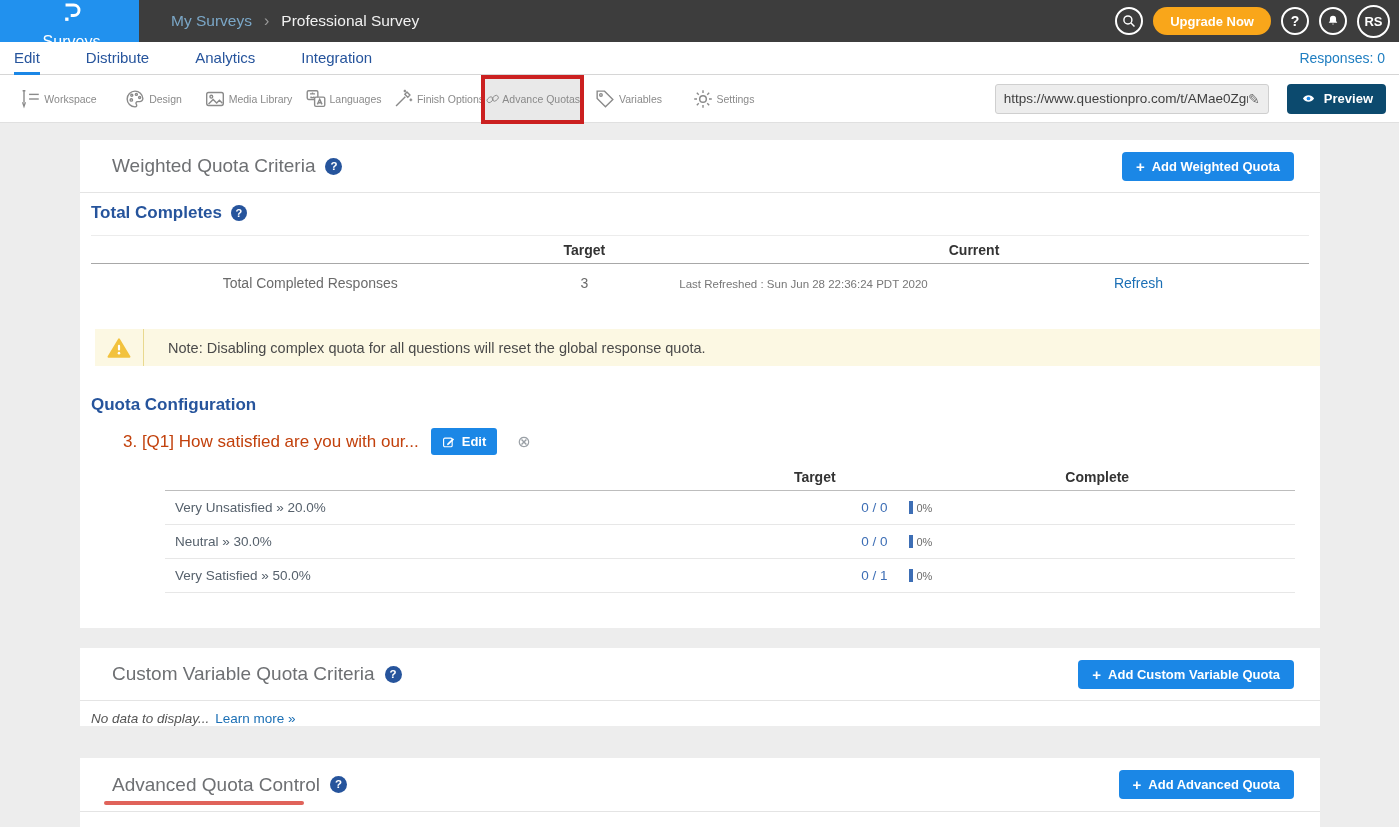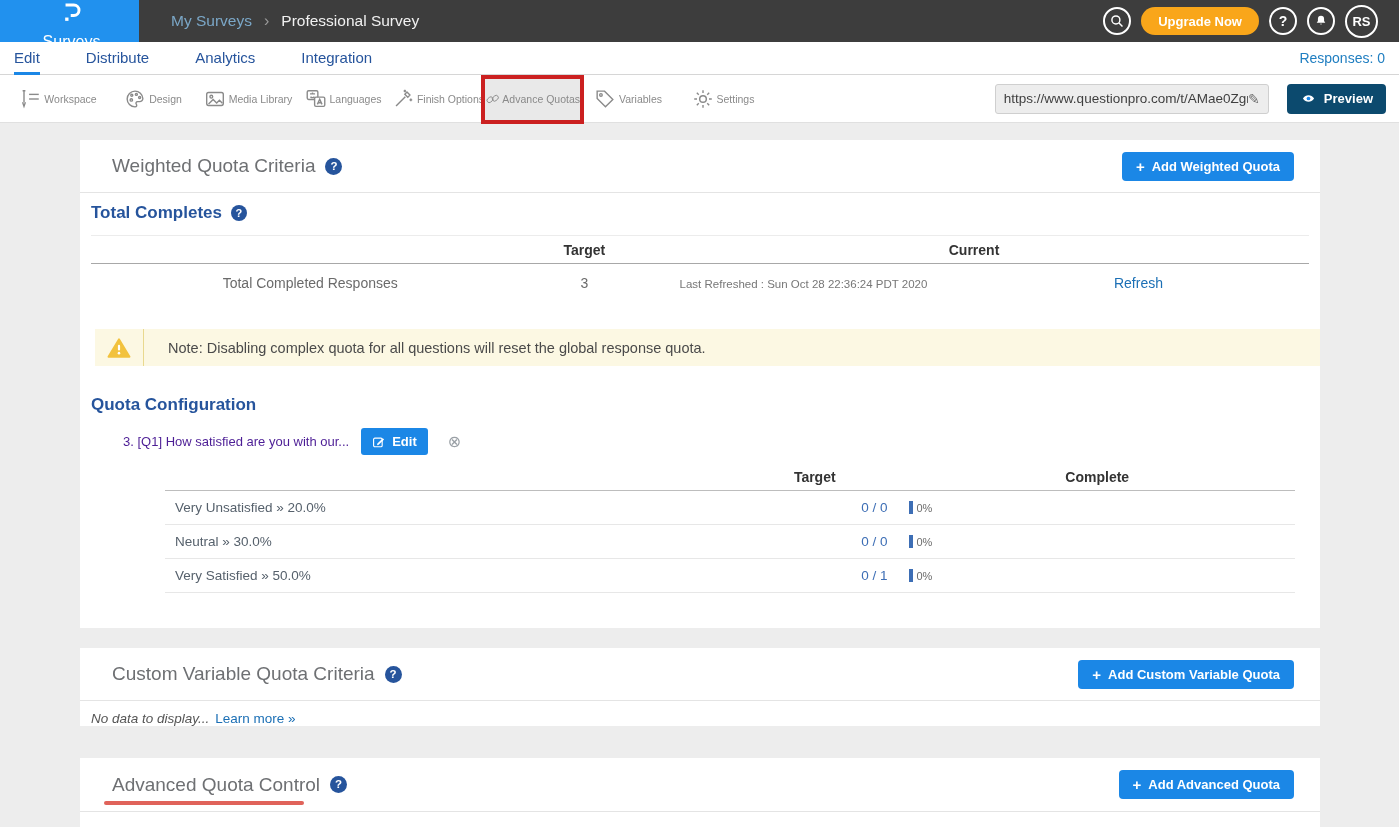--- a/index.html
+++ b/index.html
@@ -14,21 +14,21 @@
   
   .topbar { position:absolute; top:0; left:0; width:1399px; height:42px; background:#3d3d3d; display:flex; align-items:center; }
   .logo-block { width:139px; height:42px; background:#2191ee; display:flex; align-items:center; padding:0 10px 0 14px; gap:9px; cursor:pointer;flex-direction:column; }
   .logo-mark { width:24px; height:24px; flex:0 0 auto; }
   .product-name { color:#fff; font-size:16px; }
   .caret { color:#fff; font-size:11px; margin-left:2px; }
   .breadcrumb { display:flex; align-items:center; gap:12px; margin-left:32px; font-size:15.5px; }
   .bc-parent { color:#7ba7c7; cursor:pointer; }
   .bc-sep { color:#9a9a9a; font-size:16px; }
   .bc-current { color:#f1f1f1; }
-  .topbar-right { margin-left:auto; display:flex; align-items:center; gap:10px; padding-right:21px; }
+  .topbar-right { margin-left:auto; display:flex; align-items:center; gap:10px; padding-right:9px; }
   .circ-btn { width:28px; height:28px; border:2px solid #fff; border-radius:50%; display:flex; align-items:center; justify-content:center; color:#fff; font-weight:bold; font-size:14px; cursor:pointer; background:transparent; }
   .avatar { width:33px; height:33px; font-size:13px; }
   .upgrade-btn { height:28px; background:#f9a61a; border:none; border-radius:14px; color:#fff; font-weight:bold; font-size:13px; padding:0 17px; cursor:pointer; font-family:inherit; }
   
   .tabbar { position:absolute; top:42px; left:0; width:1399px; height:33px; background:#fff; border-bottom:1px solid #d6d6d6; display:flex; align-items:center; padding:0 14px; }
   .tab { font-size:15px; color:#26549c; margin-right:46px; height:33px; line-height:31px; cursor:pointer; }
   .tab.active { border-bottom:3px solid #1b87e6; }
   .responses { margin-left:auto; font-size:14px; color:#1f7ec1; }
   
   .toolbar { position:absolute; top:75px; left:0; width:1399px; height:48px; background:#fff; border-bottom:1px solid #e0e0e0; display:flex; align-items:center; padding-left:10px; }
@@ -62,21 +62,21 @@
   .cur-main { font-size:13.5px; font-weight:bold; color:#333; }
   .cur-sub { font-size:11.5px; color:#777; margin-top:3px; }
   .link { color:#1b6fb5; cursor:pointer; font-size:14px; }
   
   .note { position:absolute; left:15px; top:189px; width:1225px; height:37px; background:#fcf8e3; display:flex; align-items:center; }
   .note-icon-wrap { width:48px; display:flex; justify-content:center; }
   .note-sep { width:1px; height:37px; background:#e9d98f; }
   .note-text { padding-left:24px; font-size:14.5px; color:#4a4a4a; }
   
   .q-row { position:absolute; left:43px; top:288px; display:flex; align-items:center; gap:0; }
-  .q-label { font-size:13px; color:#4c1d95; margin-right:12px; }
+  .q-label { font-size:17px; color:#c2410c; margin-right:12px; }
   .edit-btn { height:27px; background:#1b87e6; border:none; border-radius:3px; color:#fff; font-weight:bold; font-size:13px; padding:0 11px; display:flex; align-items:center; gap:6px; cursor:pointer; font-family:inherit; }
   .circ-x { margin-left:20px; color:#9aa0a6; font-size:16px; cursor:pointer; line-height:1; }
   .quota-table { position:absolute; left:85px; top:323px; width:1130px; }
   .qt-head { display:grid; grid-template-columns:50% 15% 35%; height:28px; align-items:center; border-bottom:1px solid #bdbdbd; }
   .qt-head div { font-size:14px; font-weight:bold; color:#333; text-align:center; }
   .qt-row { display:grid; grid-template-columns:50% 15% 35%; height:34px; align-items:center; border-bottom:1px solid #e7e7e7; }
   .qt-label { font-size:13.5px; color:#56616c; padding-left:10px; text-align:left; }
   .qt-target { font-size:13.5px; color:#3d6eb5; text-align:right; padding-right:12px; }
   .qt-complete { display:flex; align-items:center; gap:4px; padding-left:9px; }
   .mini-bar { width:4px; height:13px; background:#3d6eb5; }
@@ -239,21 +239,21 @@
   <div class="tc-grid">
     <div class="tc-head">
       <div></div>
       <div>Target</div>
       <div class="tc-span2">Current</div>
     </div>
     <div class="tc-row">
       <div class="tc-cell">Total Completed Responses</div>
       <div class="tc-cell">3</div>
       <div class="tc-cell">
-        <div class="cur-sub">Last Refreshed : Sun Oct 28 22:36:24 PDT 2020</div>
+        <div class="cur-sub">Last Refreshed : Sun Jun 28 22:36:24 PDT 2020</div>
       </div>
       <div class="tc-cell"><span class="link">Refresh</span></div>
     </div>
   </div>
 
   <div class="note">
     <div class="note-icon-wrap">
       <svg width="24" height="22" viewBox="0 0 26 24">
           <path d="M13 2.5 L24.5 21.5 H1.5 Z" fill="#f2c23e" stroke="#f2c23e" stroke-width="2" stroke-linejoin="round"></path>
           <rect x="11.8" y="8.5" width="2.4" height="6.2" rx="1.2" fill="#fff"></rect>

